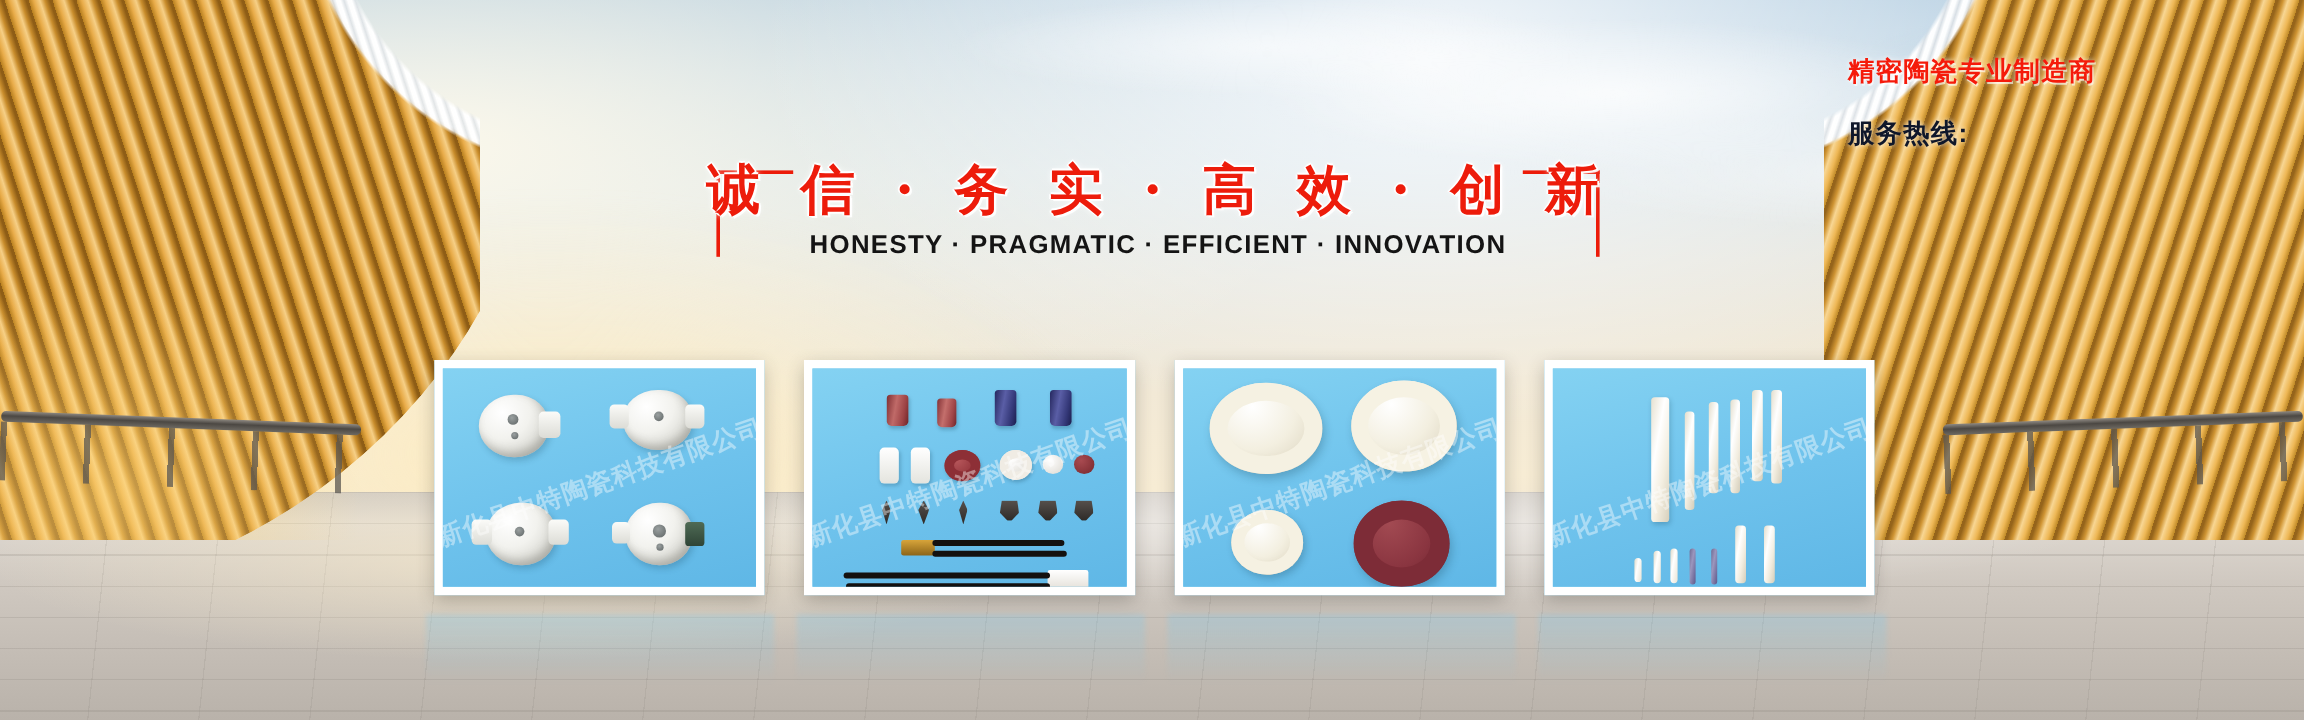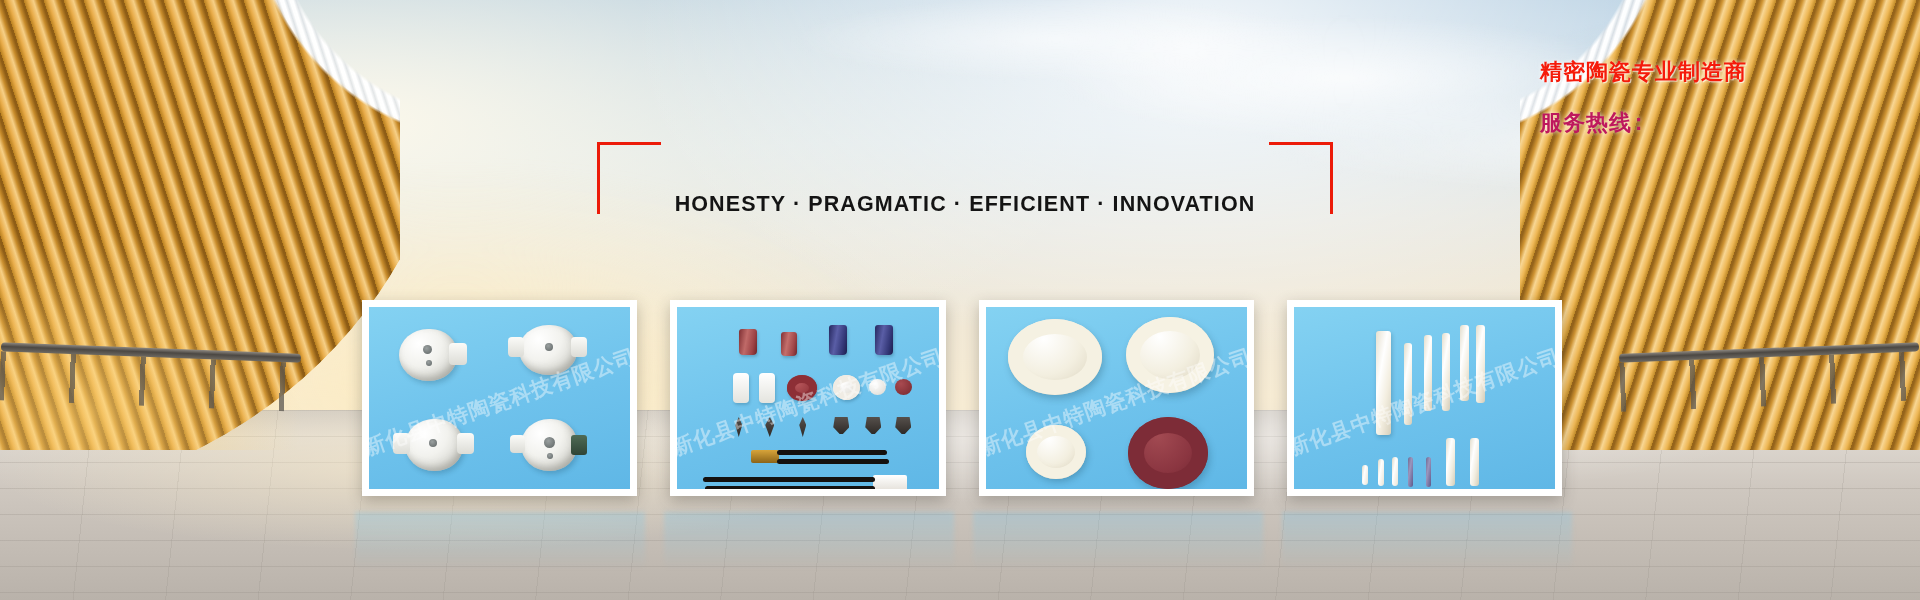--- a/index.html
+++ b/index.html
@@ -163,31 +163,31 @@
        2px 2px 0 rgba(255,255,255,.9);
     white-space:nowrap;
   }
   .slogan-en {
     position:absolute; left:0; right:0; top:72px; text-align:center;
     font-size:21.5px; font-weight:700; color:#141414; letter-spacing:1.1px;
     white-space:nowrap;
   }
 
   
-  .contact { position:absolute; right:80px; top:57px; width:300px; text-align:left; }
+  .contact { position:absolute; right:80px; top:45px; width:300px; text-align:left; }
   .contact .maker {
     font-family:"DejaVu Sans","Liberation Sans",sans-serif;
     font-size:22px; font-weight:700; color:#f51b0b; letter-spacing:1px;
     text-shadow:0 0 4px rgba(255,255,255,.85), 1px 1px 0 rgba(255,255,255,.6);
     white-space:nowrap;
   }
   .contact .hotline-label {
     margin-top:21px;
-    font-family:Liberation Mono, monospace;
-    font-size:22px; font-weight:700; color:#be185d; letter-spacing:1px;
+    font-family:Liberation Sans, sans-serif;
+    font-size:22px; font-weight:700; color:#0f172a; letter-spacing:1px;
     text-shadow:0 0 4px rgba(255,255,255,.85);
     white-space:nowrap;
   }
   .contact .hotline-number {
     margin-top:8px;
     font-size:33px; font-weight:700; color:#f20f0f; letter-spacing:.5px;
     text-shadow:0 0 5px rgba(255,255,255,.9), 1px 1px 0 rgba(255,255,255,.55);
     white-space:nowrap;
   }
 
@@ -276,20 +276,21 @@
     <div class="posts"></div>
   </div>
   <div class="rail rail-right">
     <div class="bar"></div>
     <div class="posts"></div>
   </div>
 
   <div class="slogan-wrap">
     <div class="bracket bk-tl"></div>
     <div class="bracket bk-br"></div>
+    <div class="slogan-cn">诚 信 · 务 实 · 高 效 · 创 新</div>
     <div class="slogan-en">HONESTY · PRAGMATIC · EFFICIENT · INNOVATION</div>
   </div>
 
   <div class="contact">
     <div class="maker">精密陶瓷专业制造商</div>
     <div class="hotline-label">服务热线:</div>
   </div>
 
   <div class="panel-reflection" style="left:355px"></div>
   <div class="panel-reflection" style="left:664px"></div>

